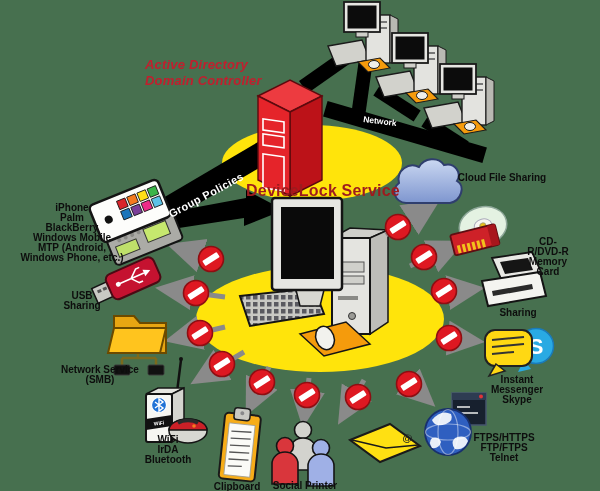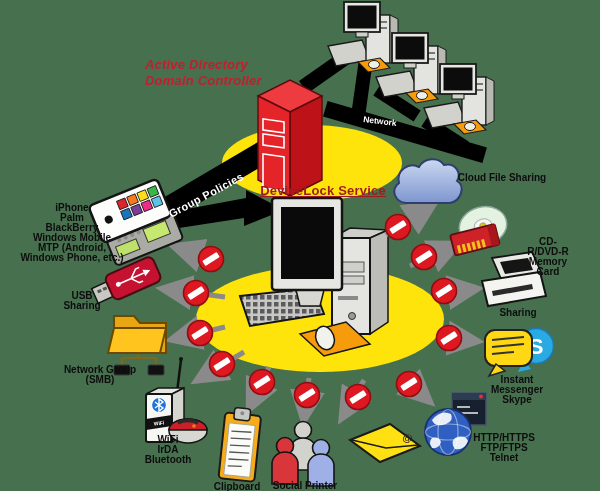--- a/index.html
+++ b/index.html
@@ -3,21 +3,21 @@
 <meta charset="utf-8">
 <style>
   html,body{margin:0;padding:0;}
   body{font-family:"Liberation Sans", sans-serif;}
   .stage{position:relative;width:600px;height:491px;background:#47704F;overflow:hidden;}
   .stage svg{position:absolute;left:0;top:0;}
   .lbl{position:absolute;font-weight:bold;color:#0d0d0d;font-size:10px;line-height:10px;
        text-align:center;white-space:pre-line;transform:translateX(-50%);}
   .lbl.left{text-align:left;transform:none;}
   .title{font-size:13px;line-height:16px;letter-spacing:.2px;color:#C11F2E;font-style:italic;}
-  .dl-title{font-size:13px;color:#9E1B1E;letter-spacing:.2px;text-decoration:underline;}
+  .dl-title{font-size:16px;color:#9E1B1E;letter-spacing:.2px;}
   .band-text{color:#fff;font-size:11px;letter-spacing:.4px;
              transform:translate(-50%,-50%) rotate(-28deg);}
   .net-text{color:#fff;font-size:8.5px;transform:translate(-50%,-50%) rotate(7deg);}
   .router-text{color:#fff;font-size:5px;transform:translate(-50%,-50%) rotate(-6deg);}
   svg text{font-family:"Liberation Sans", sans-serif;}
 </style>
 </head>
 <body>
 
 <div class="stage">
@@ -283,28 +283,28 @@
 <div class="lbl router-text" style="left:159px;top:423px;">WiFi</div>
 
 <div class="lbl" style="left:72px;top:203px;">iPhone
 Palm
 BlackBerry
 Windows Mobile
 MTP (Android,
 Windows Phone, etc.)</div>
 <div class="lbl" style="left:82px;top:291px;">USB
 Sharing</div>
-<div class="lbl" style="left:100px;top:365px;">Network Group
+<div class="lbl" style="left:100px;top:365px;">Network Service
 (SMB)</div>
 <div class="lbl" style="left:168px;top:435px;">WiFi
 IrDA
 Bluetooth</div>
 <div class="lbl" style="left:237px;top:482px;">Clipboard</div>
 <div class="lbl" style="left:305px;top:481px;">Social Printer</div>
-<div class="lbl" style="left:504px;top:433px;">HTTP/HTTPS
+<div class="lbl" style="left:504px;top:433px;">FTPS/HTTPS
 FTP/FTPS
 Telnet</div>
 <div class="lbl" style="left:517px;top:375px;">Instant Messenger
 Skype</div>
 <div class="lbl" style="left:518px;top:308px;">Sharing</div>
 <div class="lbl" style="left:548px;top:229px;margin-top:8px;">CD-R/DVD-R
 Memory Card</div>
 <div class="lbl" style="left:502px;top:173px;">Cloud File Sharing</div>
 </div>
 

